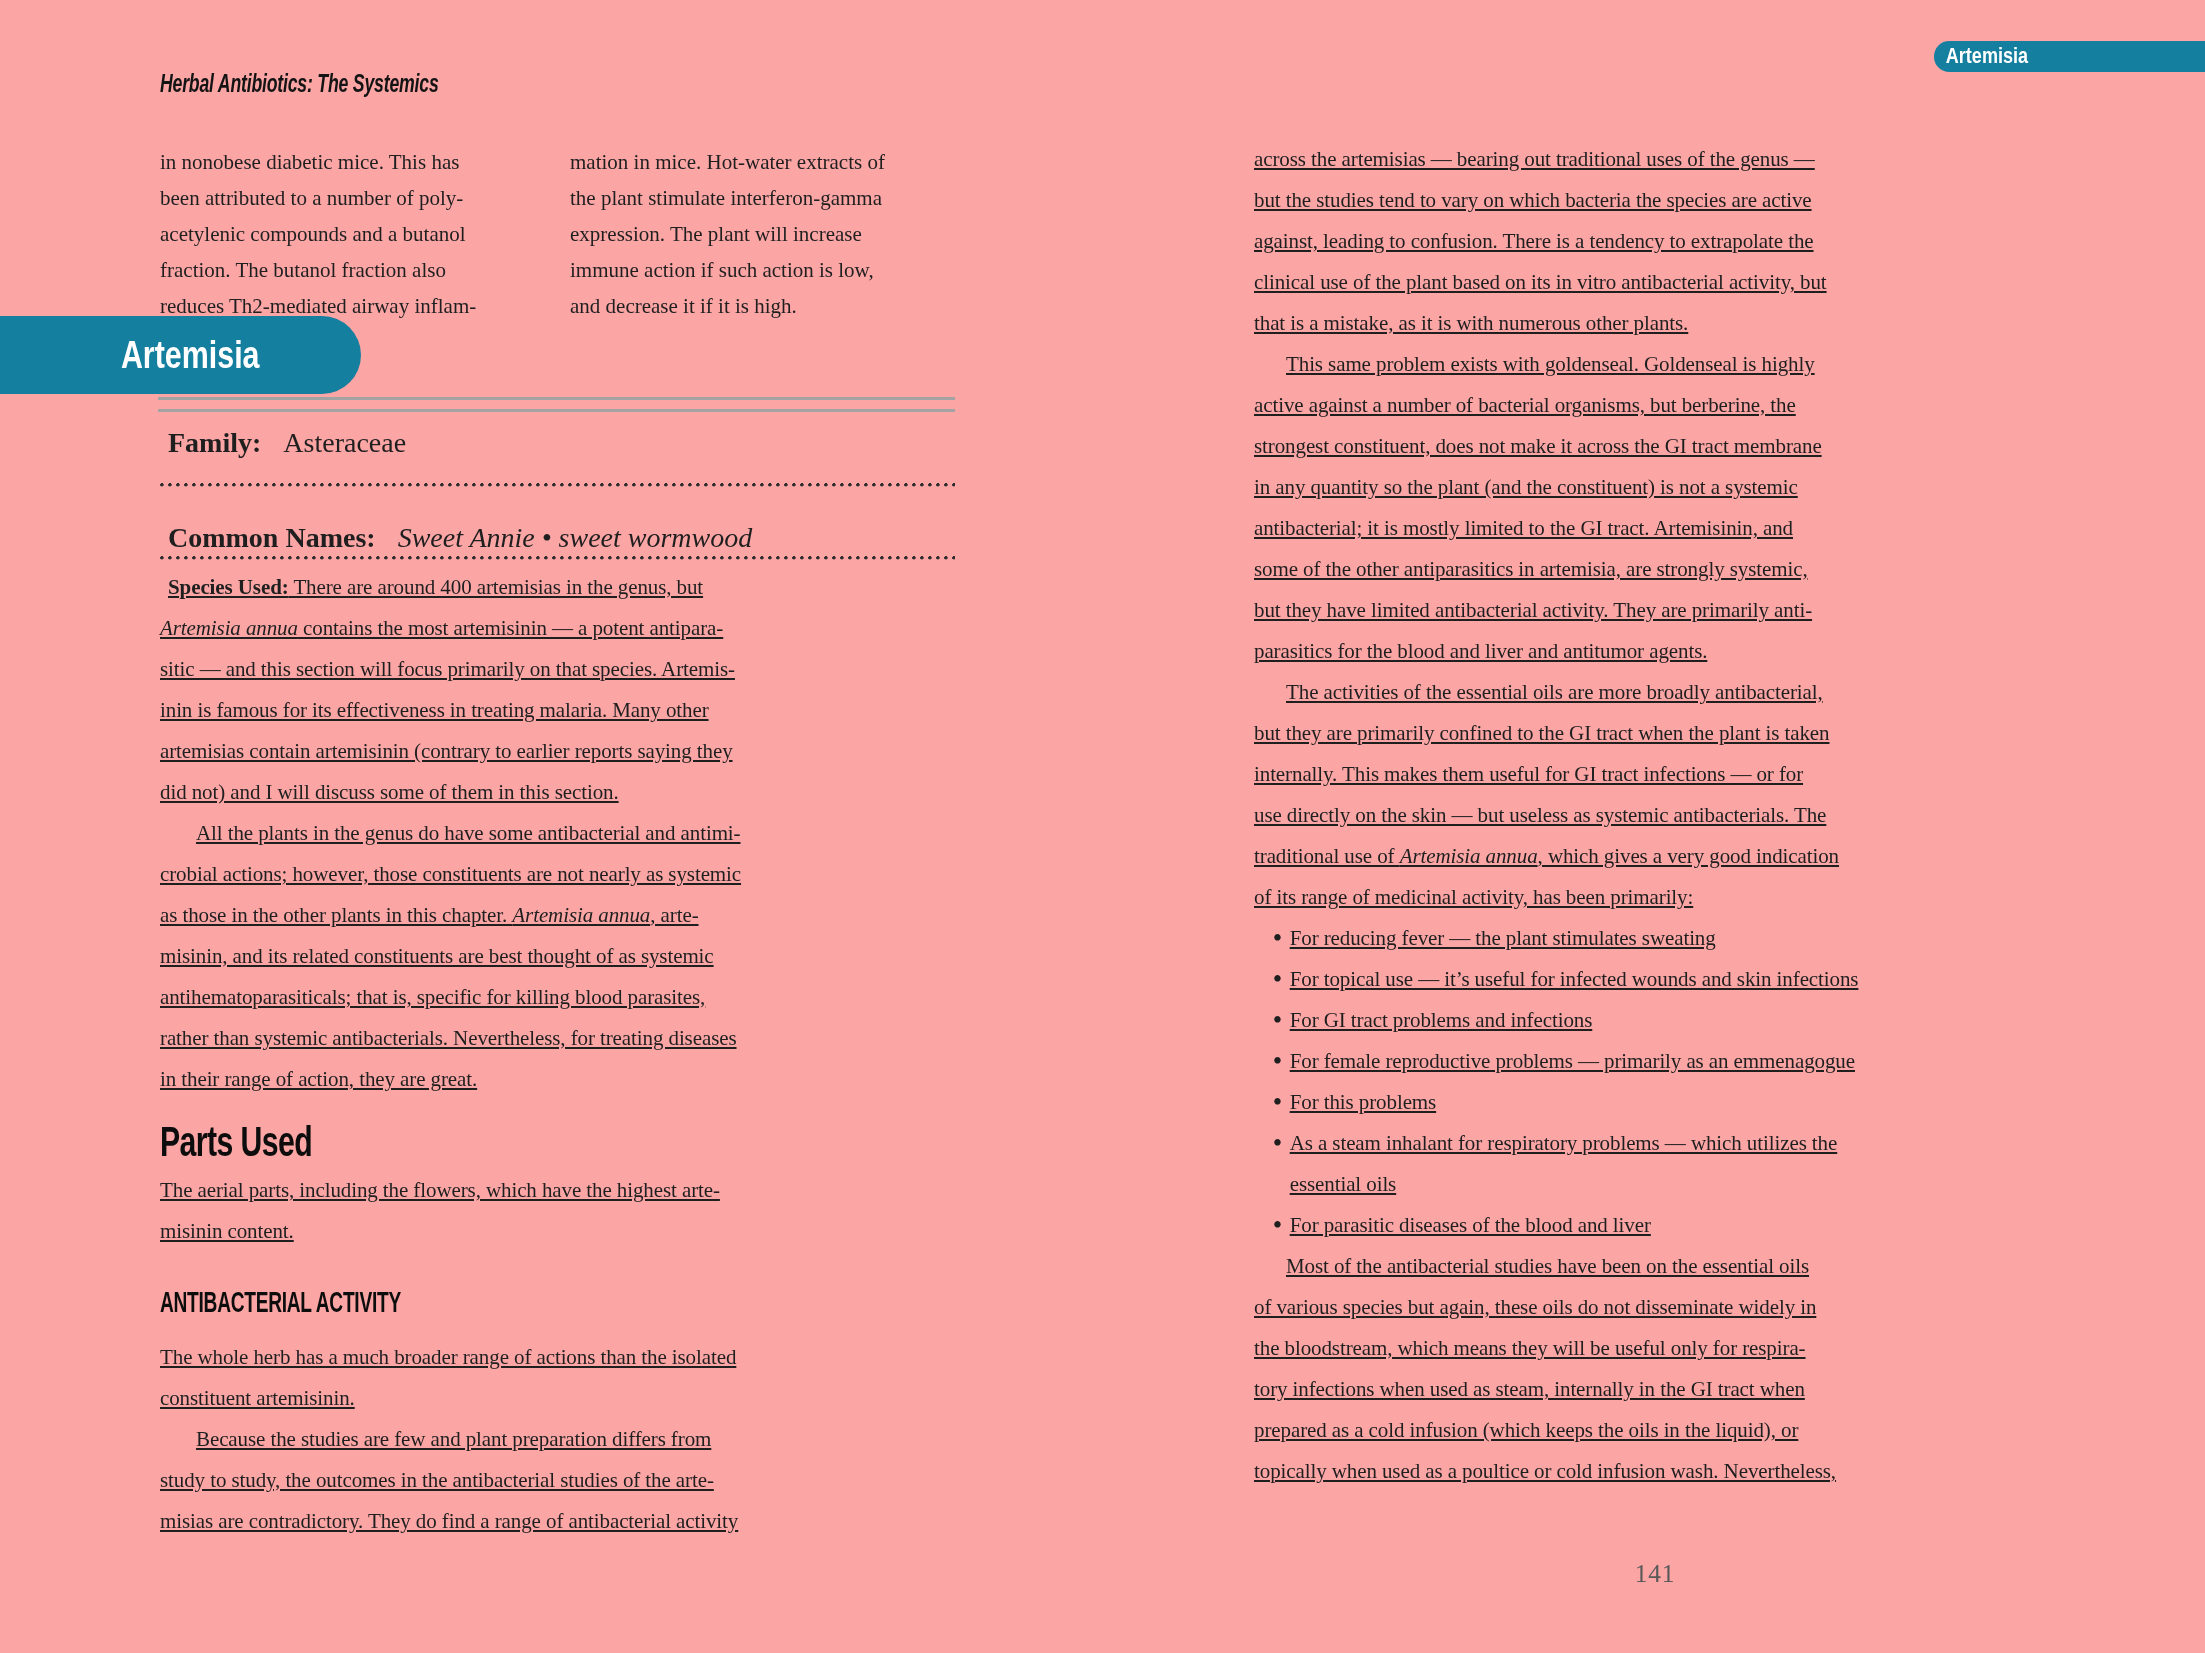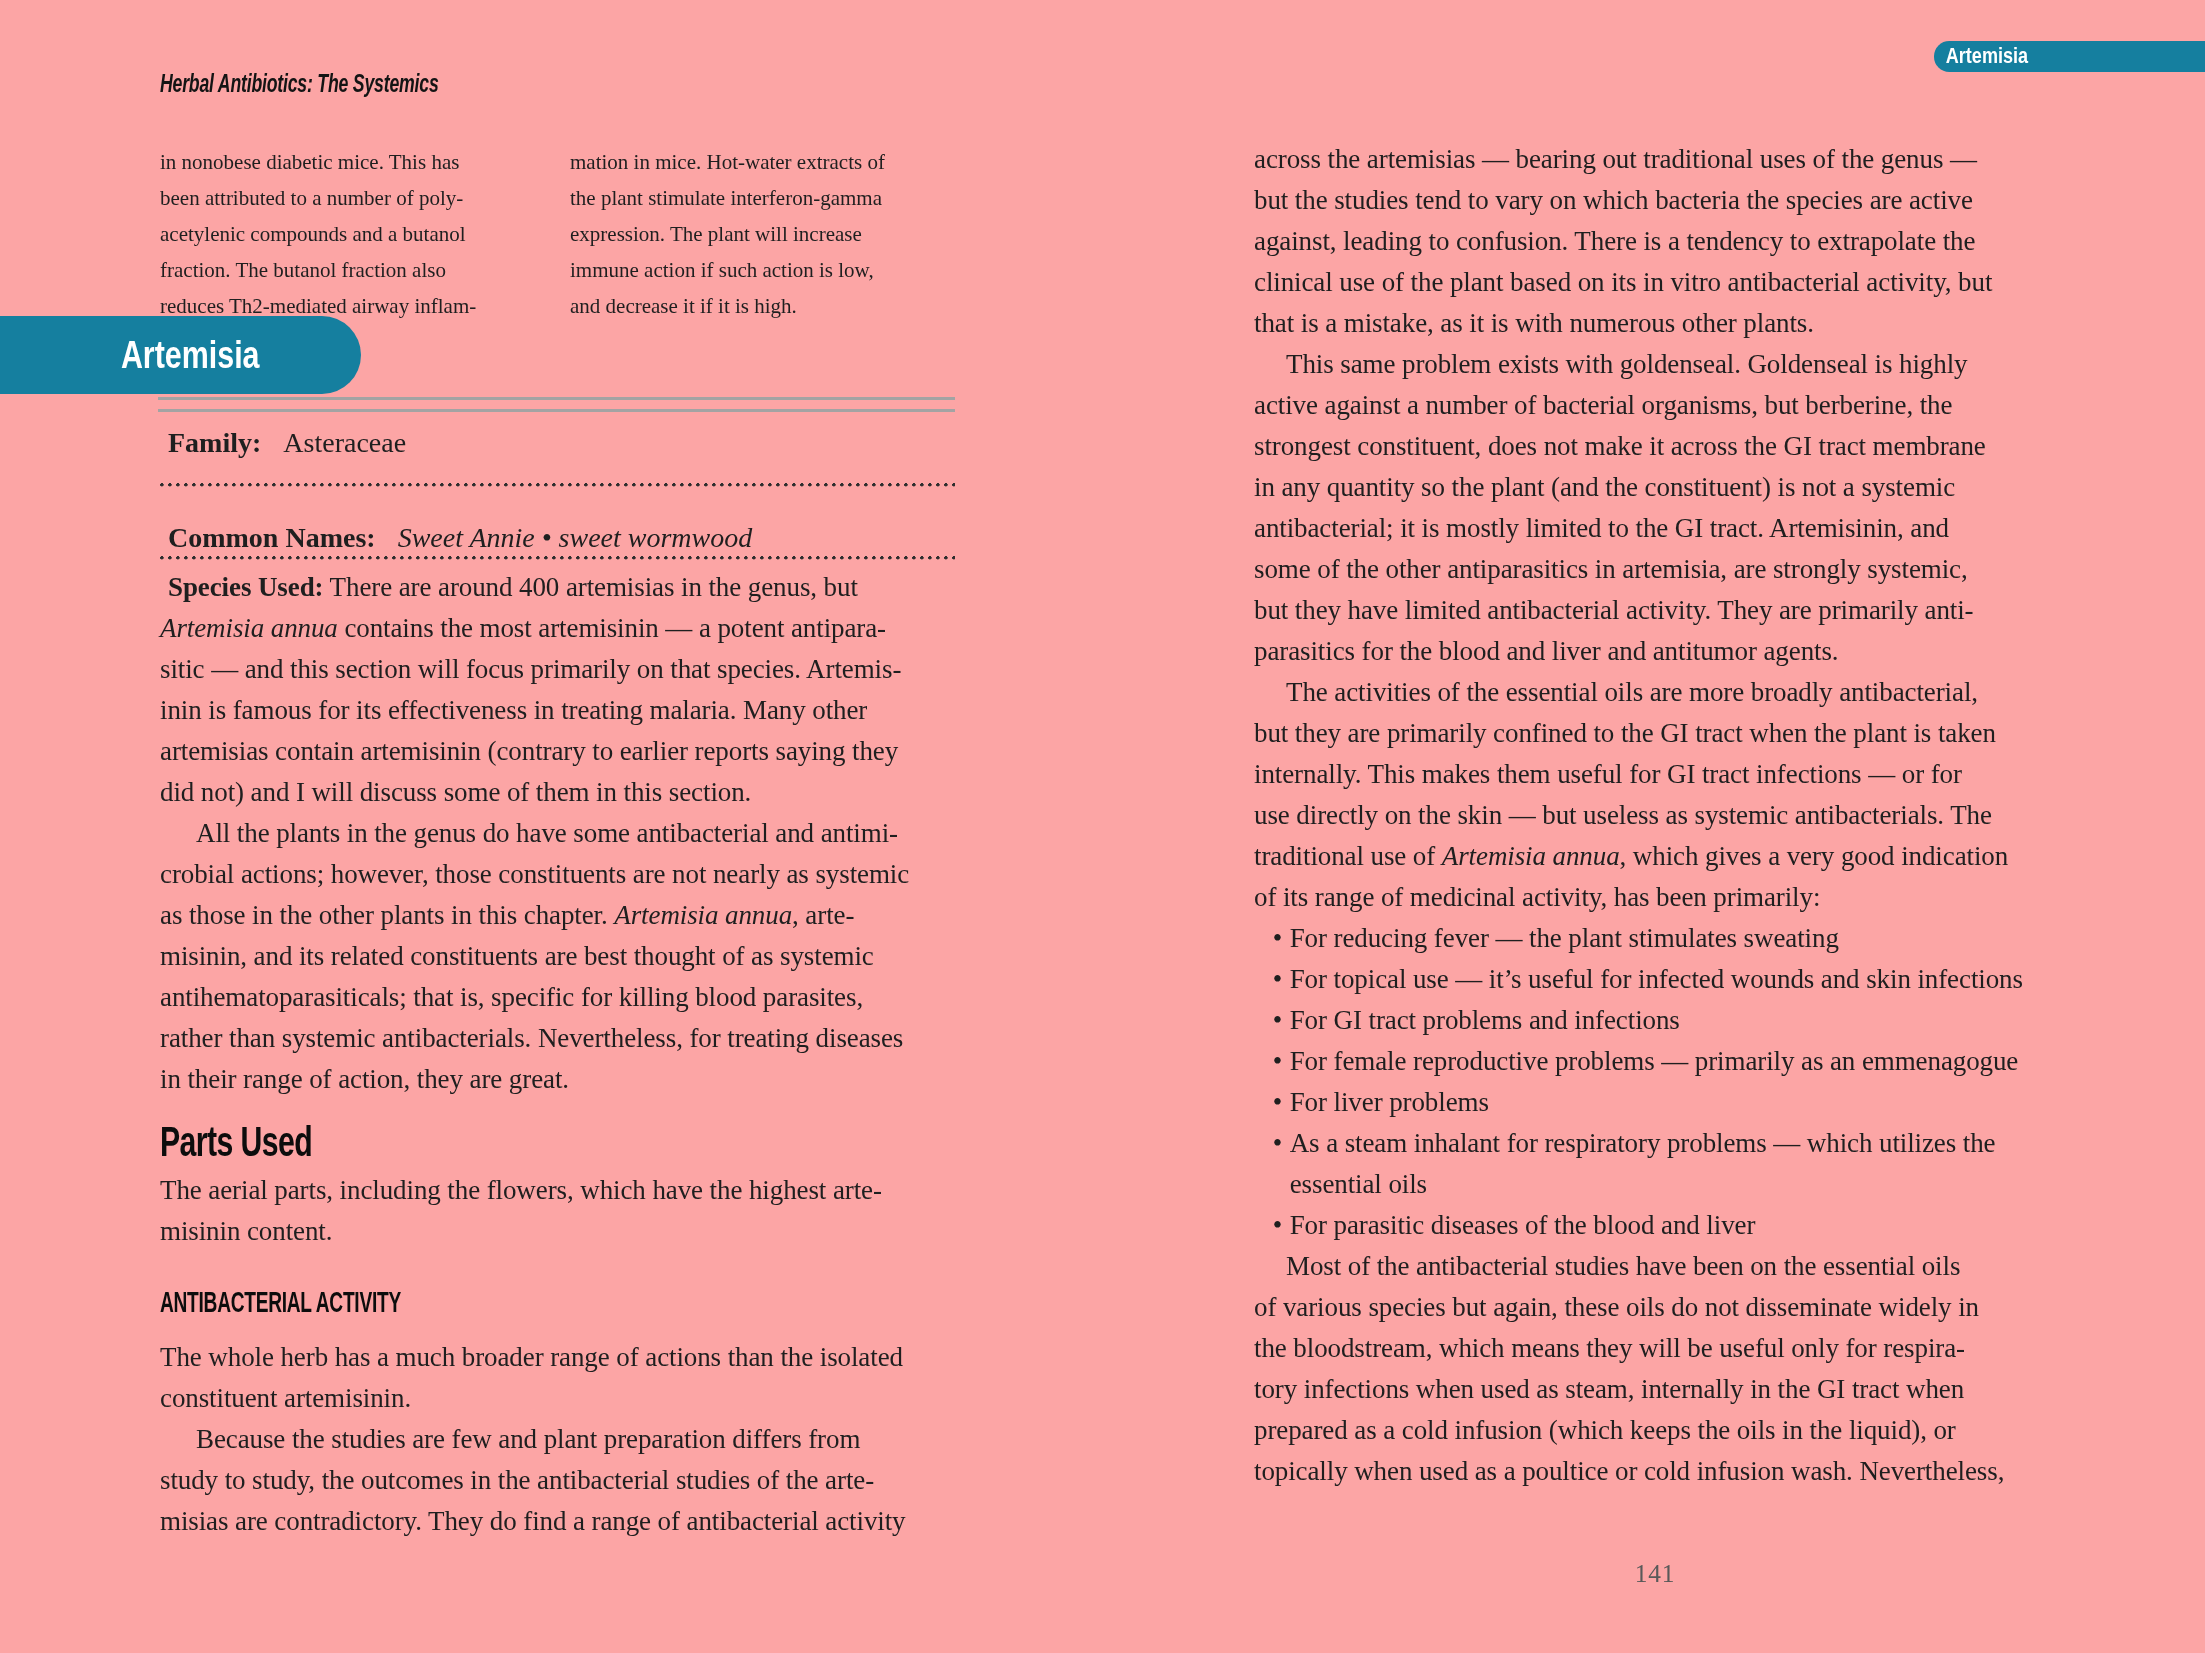--- a/index.html
+++ b/index.html
@@ -8,21 +8,21 @@
     background:#ffffff; color:#1f1f1f;
     font-family:"Liberation Serif", serif;
     overflow:hidden;
   }
   .abs { position:absolute; }
   .page { position:absolute; top:0; width:1103px; height:1654px; background:#fca5a5; }
   #page-left { left:0; }
   #page-right { left:1103px; }
 
   
-  .body-text { font-size:27px; line-height:41px; white-space:pre-line; letter-spacing:-0.1px; }
+  .body-text { font-size:21px; line-height:41px; white-space:pre-line; letter-spacing:-0.1px;text-decoration:underline; }
   .intro-text { font-size:21px; line-height:36px; white-space:pre-line; }
   .iseg { font-style:italic; }
   .bseg { font-weight:bold;margin-left:8px; }
   .indent { text-indent:36px; }
   .r-indent { text-indent:32px; }
 
   
   .sans { font-family:"Liberation Sans", sans-serif; font-weight:bold; transform-origin:left center; }
   .running-header { font-size:26px; font-style:italic; transform:scaleX(0.68); letter-spacing:-0.3px; color:#141414; }
   .parts-heading { font-size:42px; transform:scaleX(0.72); letter-spacing:-0.8px; color:#0d0d0d; }
@@ -165,21 +165,21 @@
       <div class="bullet-row">
         <span class="bullet-mark">•</span>
         <div class="body-text bullet-text">For GI tract problems and infections</div>
       </div>
       <div class="bullet-row">
         <span class="bullet-mark">•</span>
         <div class="body-text bullet-text">For female reproductive problems — primarily as an emmenagogue</div>
       </div>
       <div class="bullet-row">
         <span class="bullet-mark">•</span>
-        <div class="body-text bullet-text">For liver problems</div>
+        <div class="body-text bullet-text">For this problems</div>
       </div>
       <div class="bullet-row">
         <span class="bullet-mark">•</span>
         <div class="body-text bullet-text">As a steam inhalant for respiratory problems — which utilizes the
 essential oils</div>
       </div>
       <div class="bullet-row">
         <span class="bullet-mark">•</span>
         <div class="body-text bullet-text">For parasitic diseases of the blood and liver</div>
       </div>

